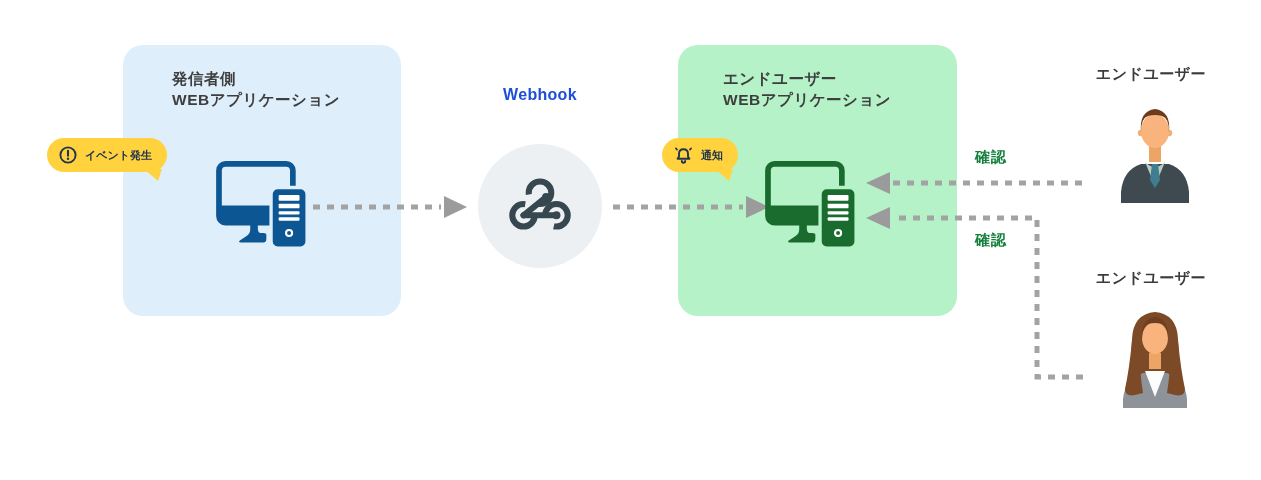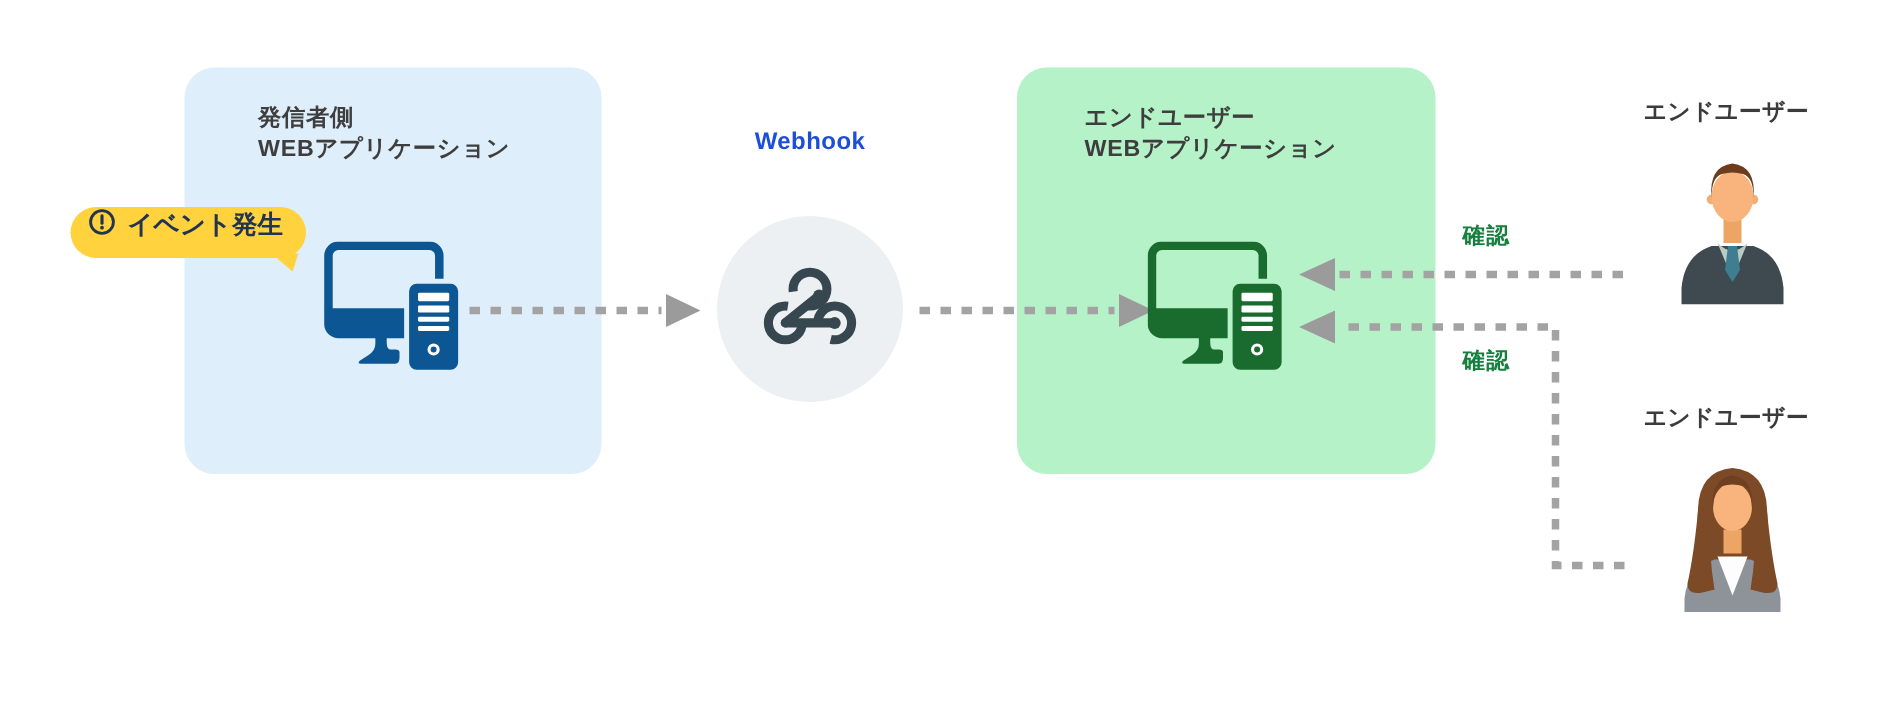--- a/index.html
+++ b/index.html
@@ -13,22 +13,22 @@
   .panel-receiver{left:678px;width:279px;background:#b5f2c8;}
   .panel-title{
     position:absolute;top:23px;font-size:15.5px;font-weight:bold;line-height:21px;
     color:#3e3e3e;letter-spacing:.5px;white-space:nowrap;
   }
   .panel-sender .panel-title{left:49px;}
   .panel-receiver .panel-title{left:45px;}
   
   .badge{
     position:absolute;top:138px;height:34px;background:#ffd23e;border-radius:17px;
-    display:flex;gap:7px;padding:0 15px 0 11px;
-    color:#213450;font-size:17px;font-weight:bold;white-space:nowrap;z-index:3;
+    display:flex;align-items:center;gap:7px;padding:0 15px 0 11px;
+    color:#213450;font-size:11px;font-weight:bold;white-space:nowrap;z-index:3;
   }
   .badge::after{
     content:"";position:absolute;right:7px;bottom:-9px;width:0;height:0;
     border-top:12px solid #ffd23e;border-left:18px solid transparent;
     transform:skewX(-18deg);
   }
   .badge-event{left:47px;}
   .badge-notify{left:662px;}
   .badge svg{display:block;}
   
@@ -93,20 +93,33 @@
     <span>
       <svg width="20" height="20" viewBox="0 0 20 20">
         <circle cx="10" cy="10" r="7.6" fill="none" stroke="#213450" stroke-width="1.9"></circle>
         <line x1="10" y1="5.8" x2="10" y2="10.8" stroke="#213450" stroke-width="2.1" stroke-linecap="round"></line>
         <circle cx="10" cy="13.8" r="1.25" fill="#213450"></circle>
       </svg>
     </span>
     <span>イベント発生</span>
   </div>
 
+  <div class="badge badge-notify">
+    <span>
+      <svg width="21" height="20" viewBox="0 0 21 20">
+        <g stroke="#213450" fill="none" stroke-linecap="round" stroke-linejoin="round">
+          <path stroke-width="1.9" d="M10.5 4.2 C7.8 4.2 6 6.1 6 8.8 L6 11.6 L4.6 13.7 L16.4 13.7 L15 11.6 L15 8.8 C15 6.1 13.2 4.2 10.5 4.2 Z"></path>
+          <path stroke-width="1.9" d="M8.8 16 a1.7 1.7 0 0 0 3.4 0"></path>
+          <path stroke-width="1.7" d="M4 4.6 L2.9 3.3"></path>
+          <path stroke-width="1.7" d="M17 4.6 L18.1 3.3"></path>
+        </g>
+      </svg>
+    </span>
+    <span>通知</span>
+  </div>
 
   <div class="computer computer-sender">
     <svg width="95" height="90" viewBox="0 0 100 95">
       <rect x="3" y="3" width="78" height="62" rx="7" fill="none" stroke="currentColor" stroke-width="6"></rect>
       <path d="M3 47 H81 V55 Q81 65 71 65 H13 Q3 65 3 55 Z" fill="currentColor"></path>
       <path d="M36 65 L36 72 Q36 77 31 80 L25 84 Q23 86 26 86 L50 86 Q53 86 53 82 L53 78 Q53 76 50 76 L47 76 Q44 76 44 71 L44 65 Z" fill="currentColor"></path>
       <rect x="58" y="28" width="38" height="64" rx="7" fill="currentColor" stroke="var(--panel-bg)" stroke-width="3.5"></rect>
       <g fill="#ffffff">
         <rect x="66" y="36" width="22" height="6" rx="1"></rect>
         <rect x="66" y="45" width="22" height="5" rx="1"></rect>

